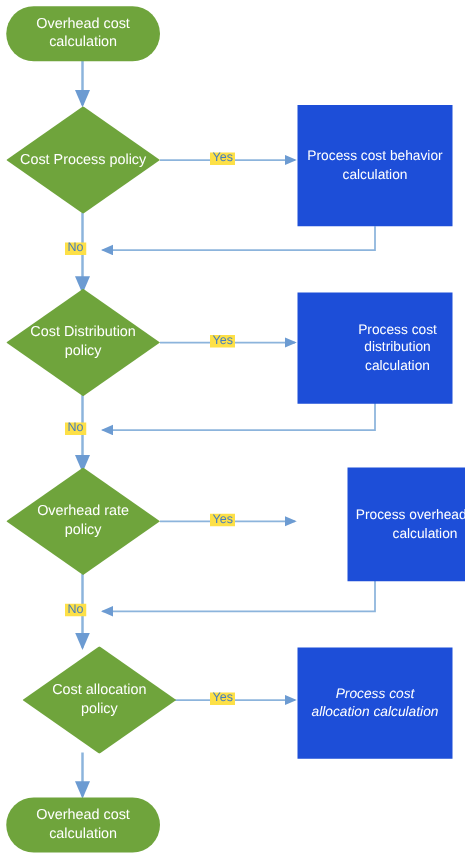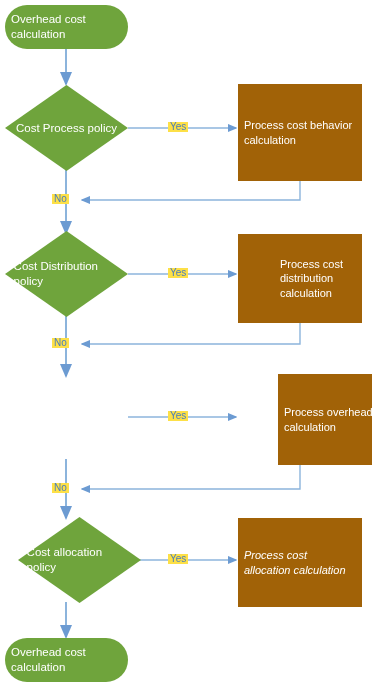--- a/index.html
+++ b/index.html
@@ -24,37 +24,37 @@
     top: 0;
     width: 372px;
     height: 684px;
   }
   .node {
     position: absolute;
     box-sizing: border-box;
     display: flex;
     align-items: center;
     justify-content: center;
-    text-align: left;
+    text-align: center;
     color: #ffffff;
     line-height: 1.28;
     z-index: 3;
   }
   .node-label {
     display: block;
     padding: 0 6px;
     white-space: pre-line;
   }
   .terminator {
     background: #6FA43C;
     border-radius: 22px;
     font-size: 11.5px;
   }
   .process {
-    background: #a16207;
+    background: #1d4ed8;
     font-size: 11px;
   }
   .decision {
     font-size: 11.5px;
     background: transparent;
   }
   .decision .diamond-shape {
     position: absolute;
     left: 0;
     top: 0;
@@ -135,20 +135,24 @@
 
   <div class="node decision" style="left:5px; top:231px; width:123px; height:86px;">
     <span class="diamond-shape"></span>
     <span class="node-label">Cost Distribution policy</span>
   </div>
 
   <div class="node process" style="left:238px; top:234px; width:124px; height:89px;padding-left:36px;">
     <span class="node-label">Process cost distribution calculation</span>
   </div>
 
+  <div class="node decision" style="left:5px; top:374px; width:123px; height:86px;">
+    <span class="diamond-shape"></span>
+    <span class="node-label">Overhead rate policy</span>
+  </div>
 
   <div class="node process" style="left:238px; top:374px; width:124px; height:91px;margin-left:40px;">
     <span class="node-label">Process overhead rate calculation</span>
   </div>
 
   <div class="node decision" style="left:18px; top:517px; width:123px; height:86px;">
     <span class="diamond-shape"></span>
     <span class="node-label">Cost allocation policy</span>
   </div>
 

